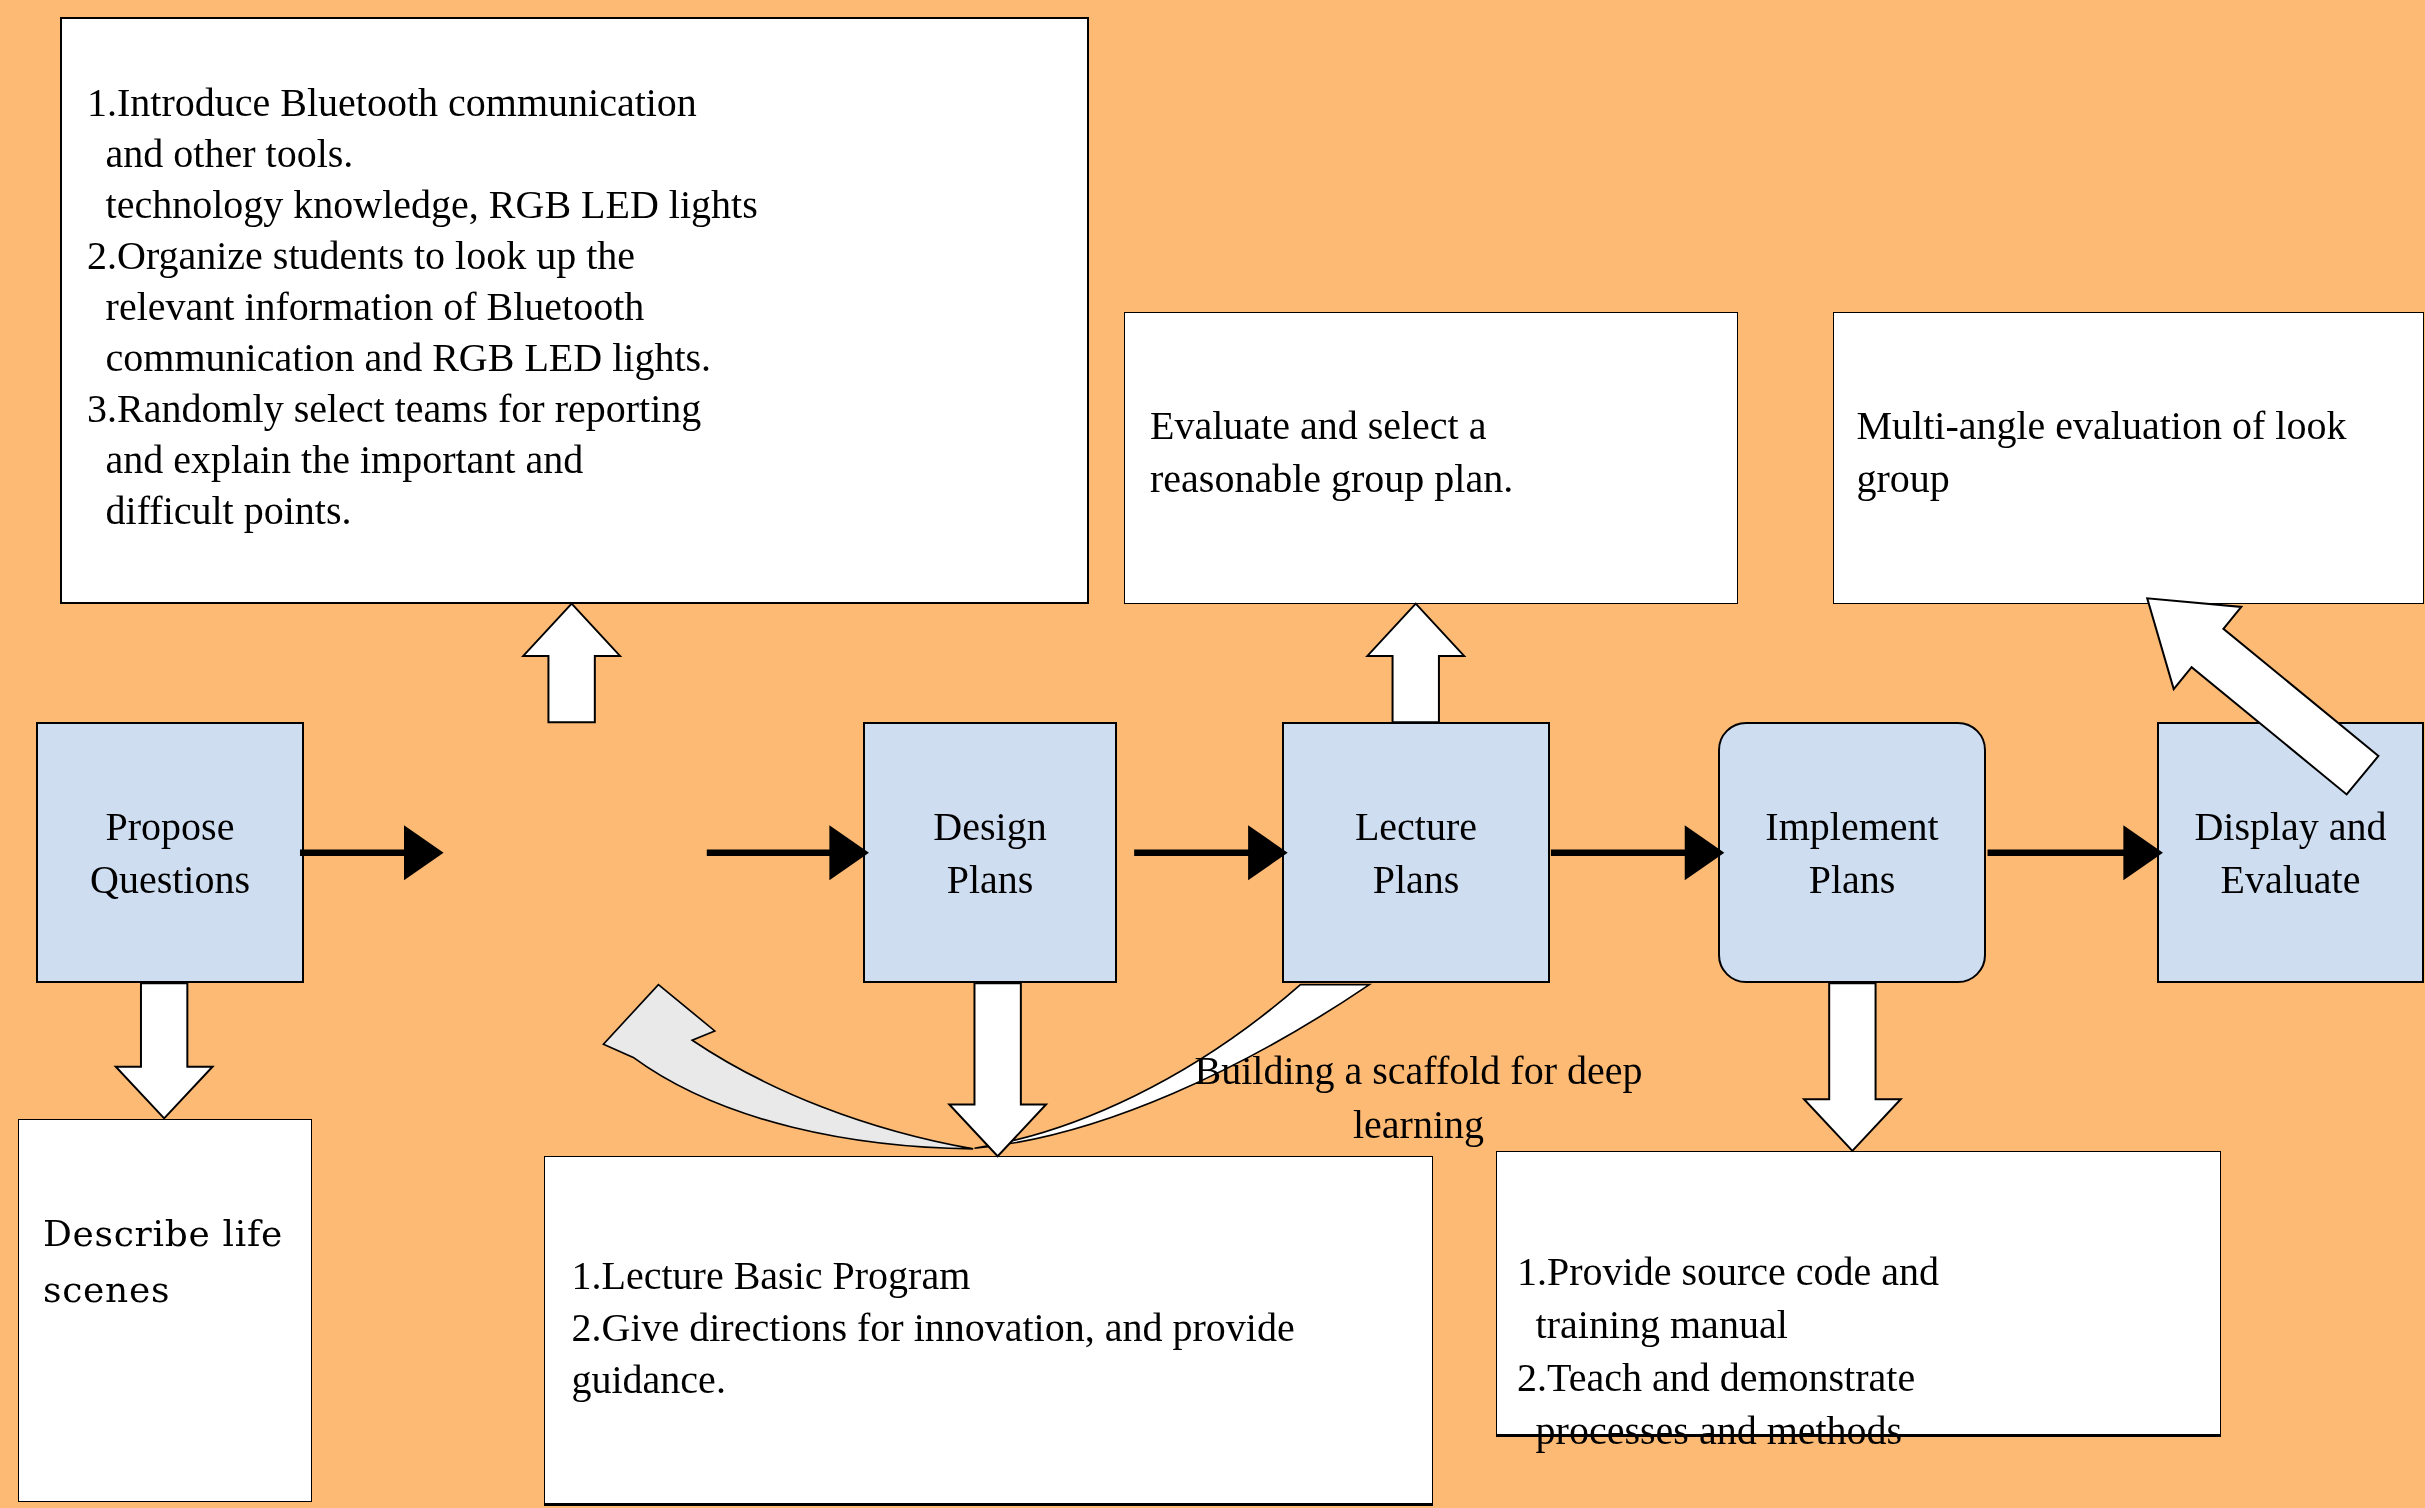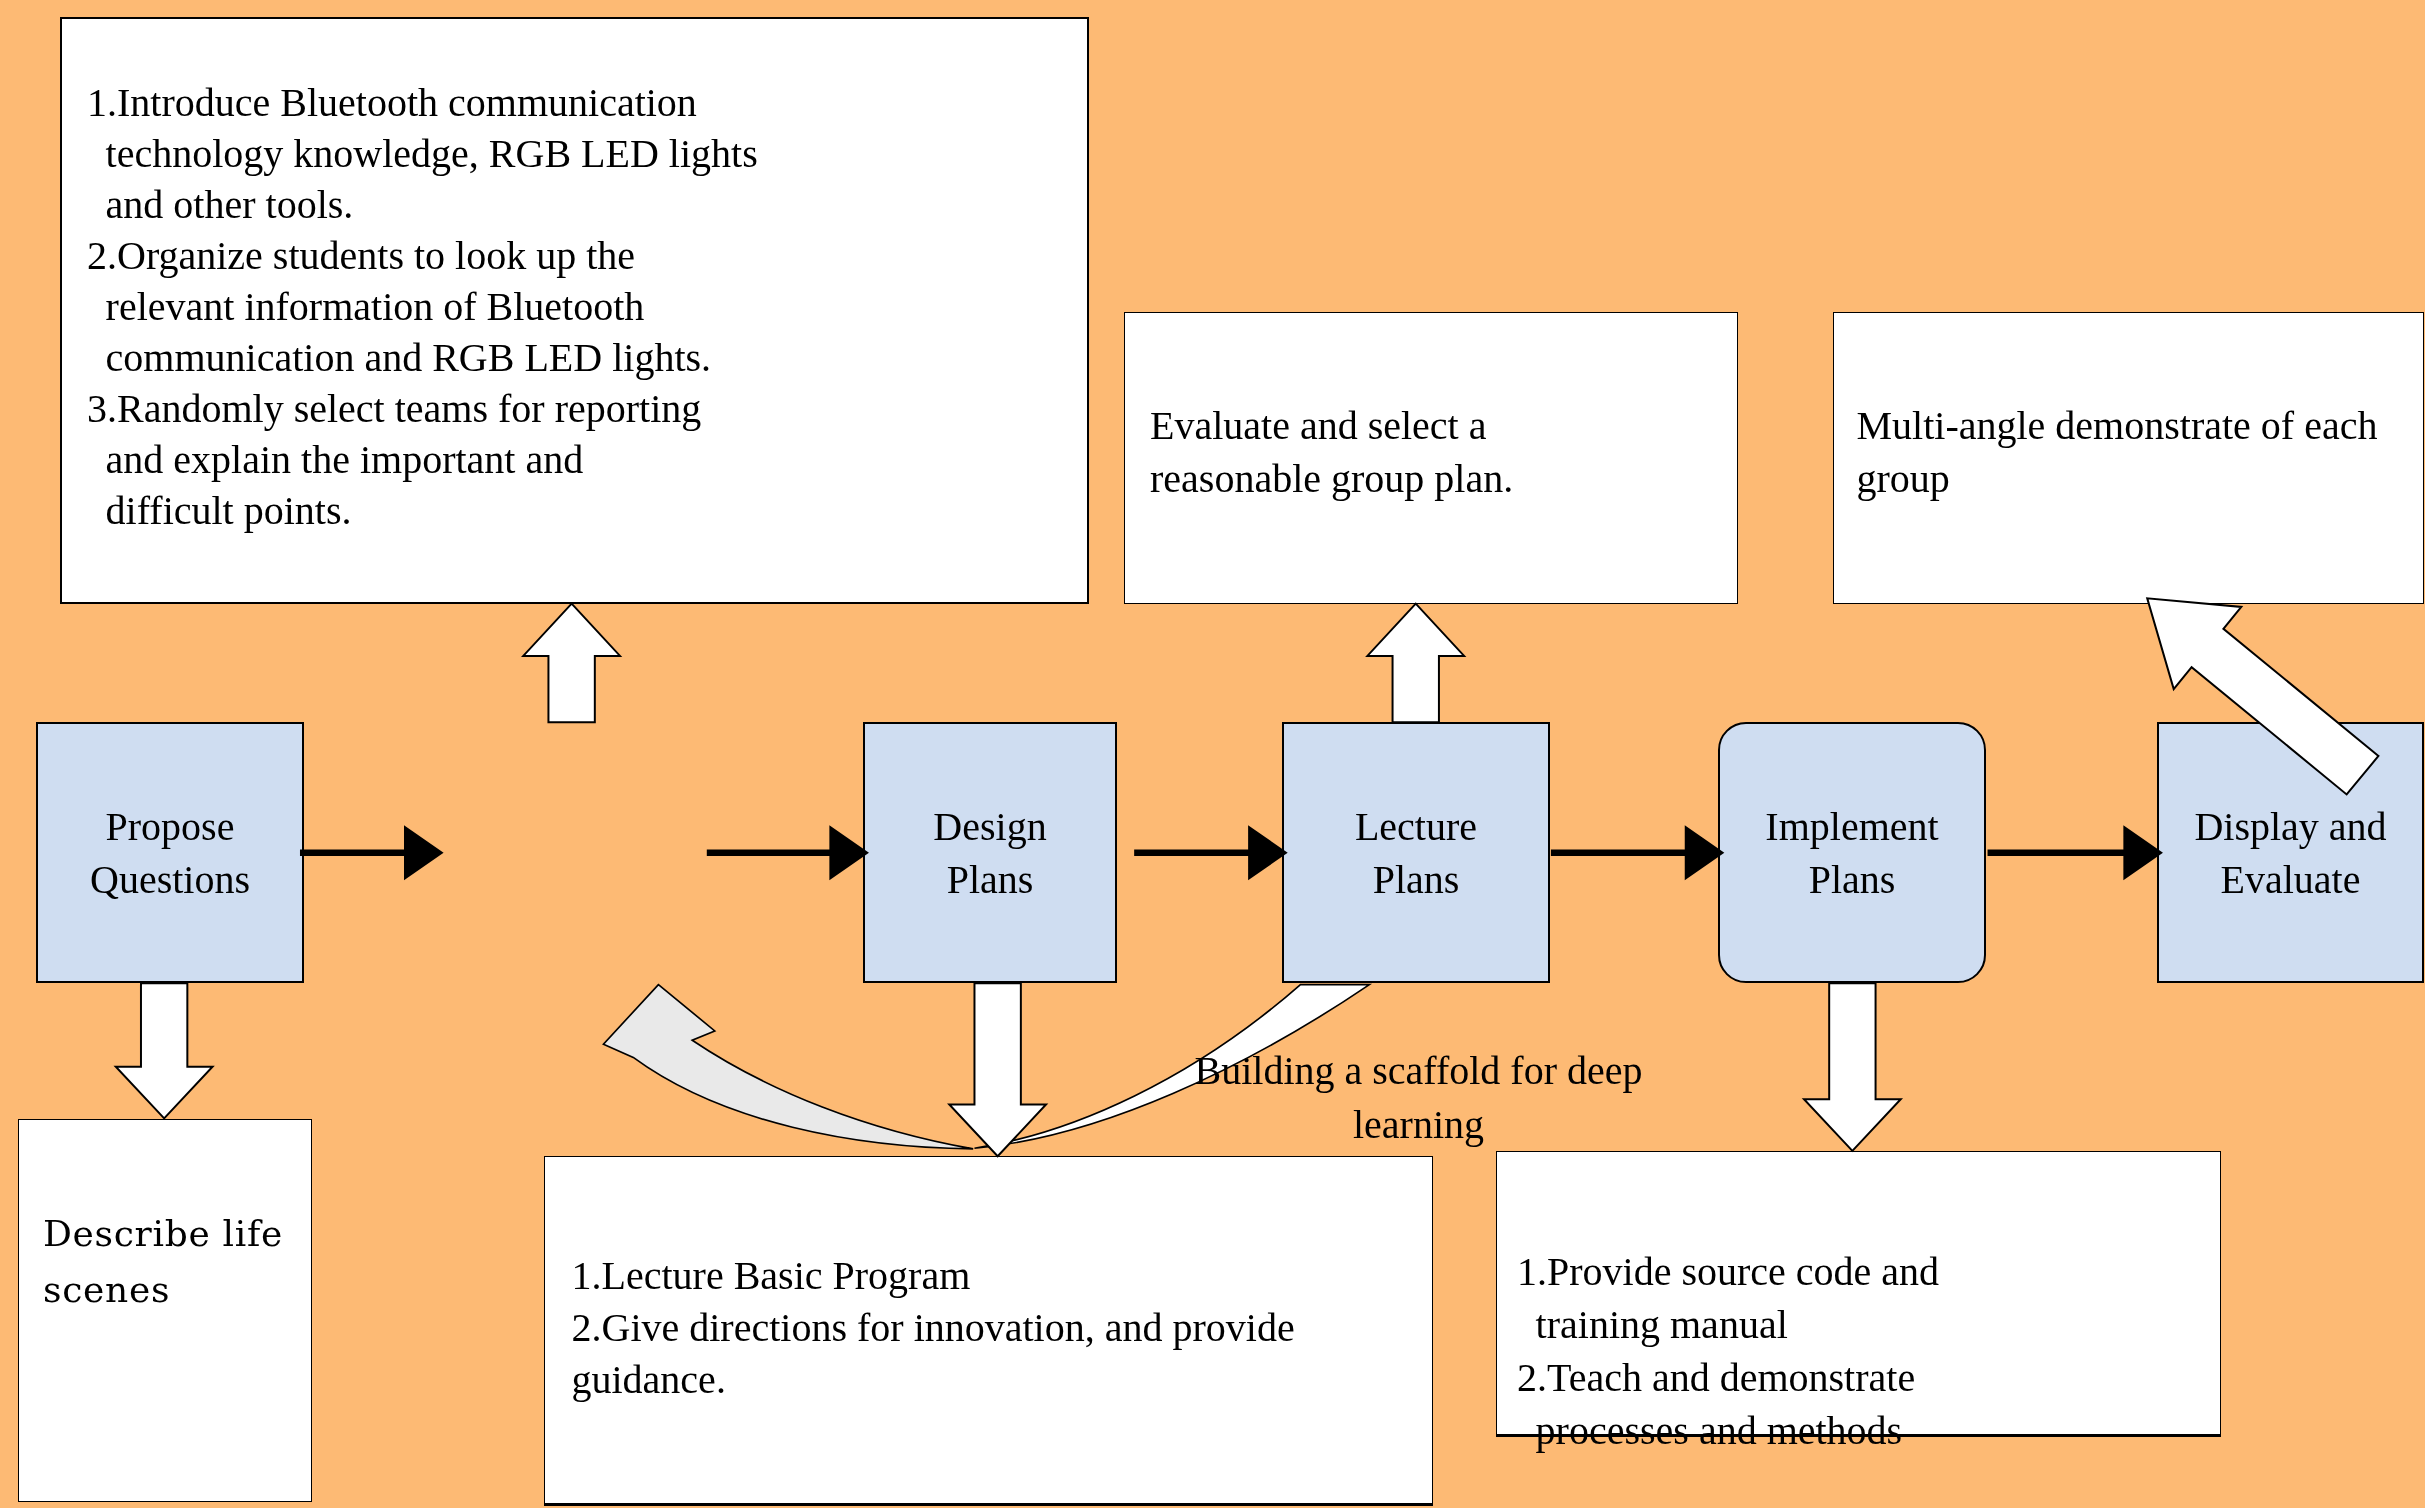--- a/index.html
+++ b/index.html
@@ -18,41 +18,41 @@
   .describe-txt{font-family:"DejaVu Serif",serif;font-size:36px;line-height:56px;letter-spacing:0.7px;}
 </style>
 </head>
 <body>
 
 <div id="canvas">
 
   <div class="note" style="left:60px;top:17px;width:1029px;height:587px;">
     <div class="tl-pad">
       <div>1.Introduce Bluetooth communication</div>
+      <div class="cont">and other tools.</div>
       <div class="cont">technology knowledge, RGB LED lights</div>
-      <div class="cont">and other tools.</div>
       <div>2.Organize students to look up the</div>
       <div class="cont">relevant information of Bluetooth</div>
       <div class="cont">communication and RGB LED lights.</div>
       <div>3.Randomly select teams for reporting</div>
       <div class="cont">and explain the important and</div>
       <div class="cont">difficult points.</div>
     </div>
   </div>
 
   <div class="note" style="left:1124px;top:312px;width:614px;height:292px;border-width:1.3px;">
     <div class="txt" style="padding:86px 13.3px 0 25px;">
       <div>Evaluate and select a</div>
       <div>reasonable group plan.</div>
     </div>
   </div>
 
   <div class="note" style="left:1833px;top:312px;width:591px;height:292px;border-width:1.3px;">
     <div class="txt" style="padding:86px 6.6px 0 22.5px;">
-      <div>Multi-angle demonstrate of each</div>
+      <div>Multi-angle evaluation of look</div>
       <div>group</div>
     </div>
   </div>
 
   <div class="flowbox" style="left:30px;width:268px;margin-left:6px;">
     <div class="lbl">
       <div>Propose</div>
       <div>Questions</div>
     </div>
   </div>

